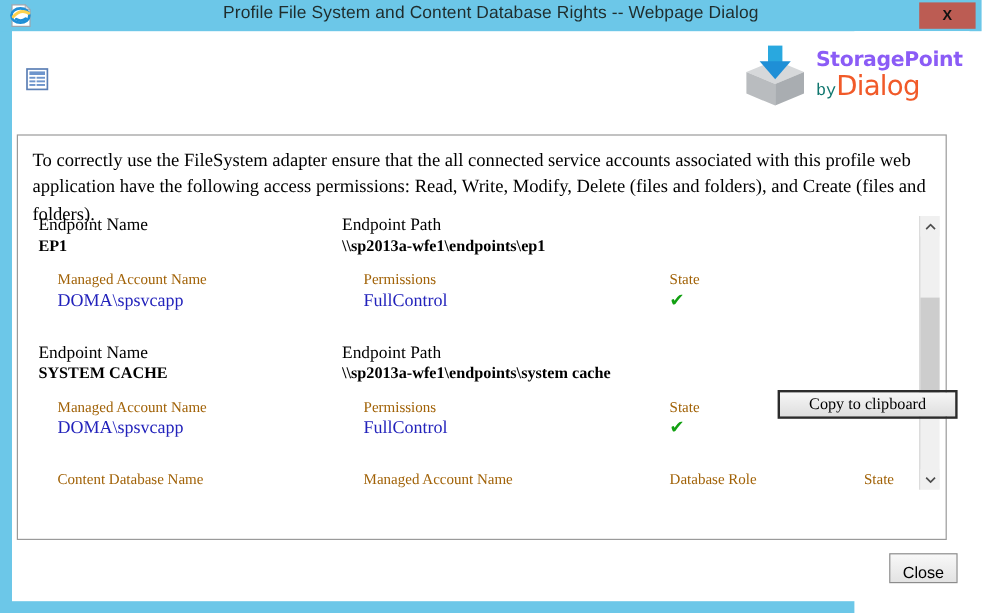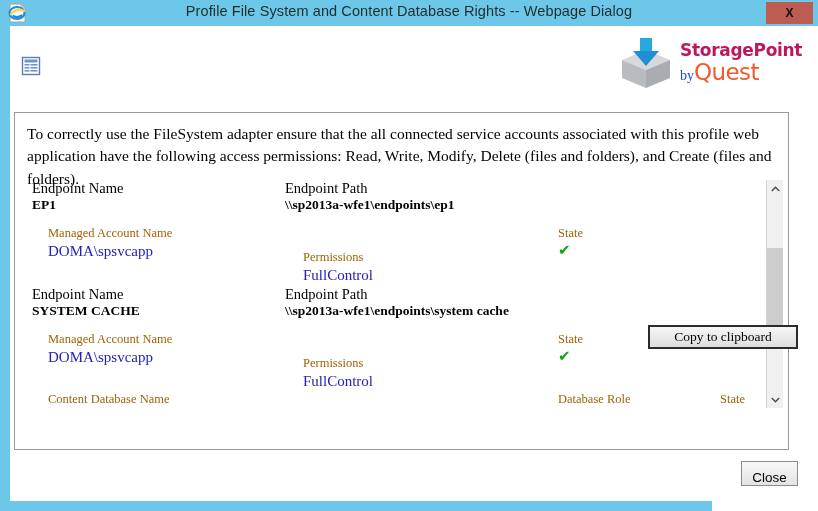--- a/index.html
+++ b/index.html
@@ -110,31 +110,31 @@
     flex: 0 0 auto;
   }
   .logo-text {
     margin-left: 6px;
     line-height: 1;
   }
   .logo-line1 {
     font-family: "DejaVu Sans", sans-serif;
     font-weight: bold;
     font-size: 17px;
-    color: #be185d;
+    color: #8b5cf6;
     letter-spacing: -0.3px;
   }
   .logo-line2 {
     margin-top: 2px;
     white-space: nowrap;
   }
   .logo-by {
-    font-family: Liberation Serif, serif;
+    font-family: Liberation Mono, monospace;
     font-size: 14px;
-    color: #1d4ed8;
+    color: #0f766e;
   }
   .logo-quest {
     font-family: "DejaVu Sans", sans-serif;
     font-size: 23px;
     color: #f15a29;
     letter-spacing: -0.6px;
   }
 
   
   .content-panel {
@@ -172,21 +172,21 @@
     width: 744px;
   }
 
   .group { position: relative; margin-bottom: 14px; }
   .row { position: relative; height: 17px; }
 
   .c1 { position: absolute; left: 12px; }
   .c2 { position: absolute; left: 265px; }
 
   .s1 { position: absolute; left: 28px; }
-  .s2 { position: absolute; left: 283px; margin-top: 24px; }
+  .s2 { position: absolute; left: 283px; }
   .s3 { position: absolute; left: 538px; }
   .s4 { position: absolute; left: 700px; }
 
   .hdr {
     font-family: "Liberation Serif", serif;
     font-size: 14.5px;
     color: #000000;
     white-space: nowrap;
   }
   .hdr-sm {
@@ -316,21 +316,21 @@
             <polygon points="4,24 28,14 52,24 28,34" fill="#d6d8da"></polygon>
             <polygon points="4,24 28,34 28,52 4,42" fill="#b9bcbf"></polygon>
             <polygon points="52,24 28,34 28,52 52,42" fill="#a9adb1"></polygon>
             <rect x="22" y="2" width="12" height="14" fill="#29a8df"></rect>
             <polygon points="15,15 41,15 28,30" fill="#1f8fd6"></polygon>
           </svg>
         </span>
         <span class="logo-text">
           <div class="logo-line1">StoragePoint</div>
           <div class="logo-line2">
-            <span class="logo-by">by</span><span class="logo-quest">Quest</span>
+            <span class="logo-by">by</span><span class="logo-quest">Dialog</span>
           </div>
         </span>
       </div>
     </div>
 
     <div class="content-panel">
 
       <div class="intro">To correctly use the FileSystem adapter ensure that the all connected service accounts associated with this profile web application have the following access permissions: Read, Write, Modify, Delete (files and folders), and Create (files and folders).</div>
 
       <div class="report-wrap">

